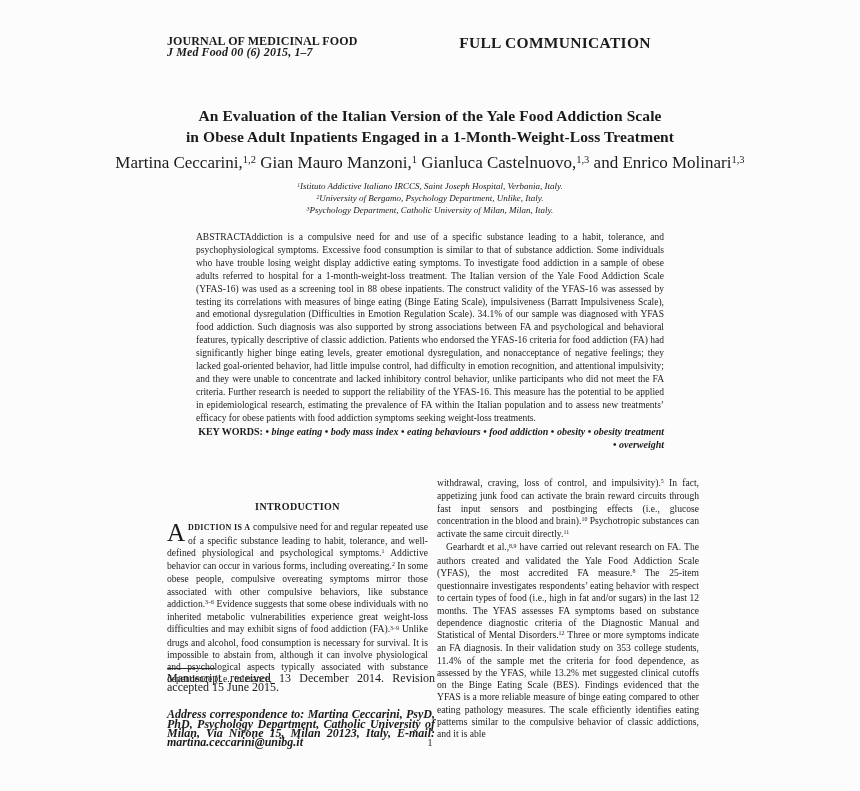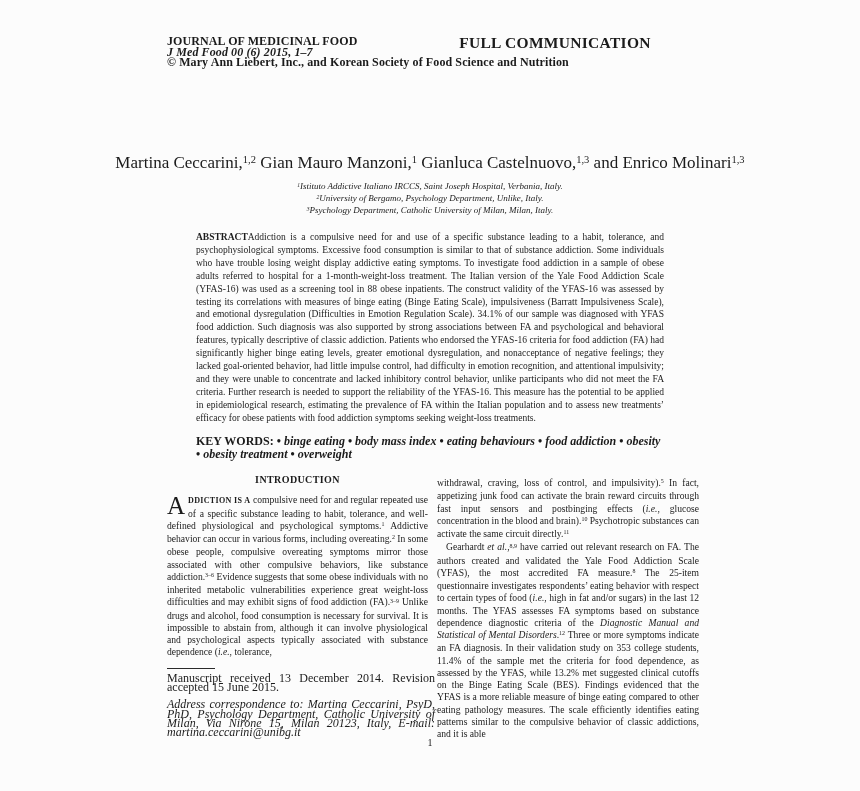--- a/index.html
+++ b/index.html
@@ -40,74 +40,74 @@
     text-align: center; font-style: italic; font-size: 9px; line-height: 11px;
   }
 
   
   .abstract-wrap {
     position: absolute; left: 196px; top: 231px; width: 468px;
   }
   .abstract-text {
     font-size: 9.5px; line-height: 12.9px; text-align: justify;
   }
-  .abstract-label { font-weight: bold; }
+  .abstract-label { font-weight: normal; }
   .keywords-line {
-    margin-top: 10px;
-    font-size: 12px; line-height: 13px; text-align: left;
+    font-size: 10px; line-height: 13px; text-align: right;
   }
   .kw-label { font-weight: bold; }
   .kw-item { font-style: italic; font-weight: bold; }
   .kw-bullet { font-weight: bold; }
 
   
   .col { font-size: 9.6px; line-height: 12.25px; text-align: justify; }
   .col-left  { position: absolute; left: 167px; top: 474px; width: 261px; }
   .col-right { position: absolute; left: 437px; top: 477px; width: 262px; }
   .intro-heading {
     text-align: center; font-weight: bold; font-size: 10px;
-    letter-spacing: 0.4px; margin-bottom: 8px;
+    letter-spacing: 0.4px; margin-bottom: 8px; margin-top: 27px;
   }
   .dropcap {
     float: left; font-size: 25px; line-height: 21px;
     padding: 1px 3px 0 0;
   }
   .seg-sup { font-size: 0.62em; position: relative; top: -0.45em; }
-  .seg-i   { font-style: italic; }
+  .seg-i   { }
   .seg-sc  { font-size: 0.84em; letter-spacing: 0.3px; font-weight: bold; }
   .para-indent { text-indent: 9px; }
 
   
   .footnotes {
     position: absolute; left: 167px; top: 668px; width: 268px;
     font-size: 12px; line-height: 9.2px; text-align: justify;
   }
   .footnote-rule {
     width: 48px; border: 0; border-top: 1.4px solid #2a2a2a;
     margin-bottom: 5px;
   }
-  .footnote-address { font-style: italic; margin-top: 8px; }
+  .footnote-address { font-style: italic; margin-top: 18px; font-weight: bold; }
 
   
   .page-number {
     position: absolute; left: 0; top: 737px; width: 860px;
     text-align: center; font-size: 10px;
   }
 </style>
 </head>
 <body>
 
 <div class="masthead">
   <div>JOURNAL OF MEDICINAL FOOD</div>
   <div class="cite-line">J Med Food 00 (6) 2015, 1–7</div>
-  <div>© Mary Ann Liebert, Inc., and Korean Society of Food Science and Nutrition</div>
 </div>
 <div class="article-type">FULL COMMUNICATION</div>
 
 <div class="title-block">
+  <div>An Evaluation of the Italian Version of the Yale Food Addiction Scale</div>
+  <div>in Obese Adult Inpatients Engaged in a 1-Month-Weight-Loss Treatment</div>
 </div>
 
 <div class="authors-block"><span>Martina Ceccarini,</span><span class="seg-sup">1,2</span><span> Gian Mauro Manzoni,</span><span class="seg-sup">1</span><span> Gianluca Castelnuovo,</span><span class="seg-sup">1,3</span><span> and Enrico Molinari</span><span class="seg-sup">1,3</span></div>
 
 <div class="affil-block">
   <div><span class="seg-sup">1</span><span>Istituto Addictive Italiano IRCCS, Saint Joseph Hospital, Verbania, Italy.</span></div>
   <div><span class="seg-sup">2</span><span>University of Bergamo, Psychology Department, Unlike, Italy.</span></div>
   <div><span class="seg-sup">3</span><span>Psychology Department, Catholic University of Milan, Milan, Italy.</span></div>
 </div>
 

